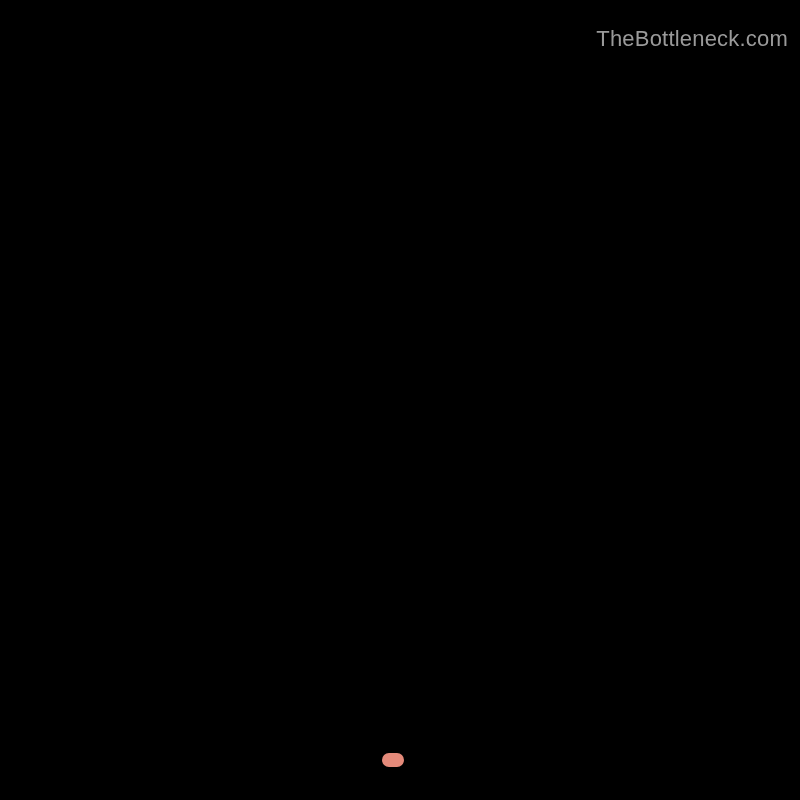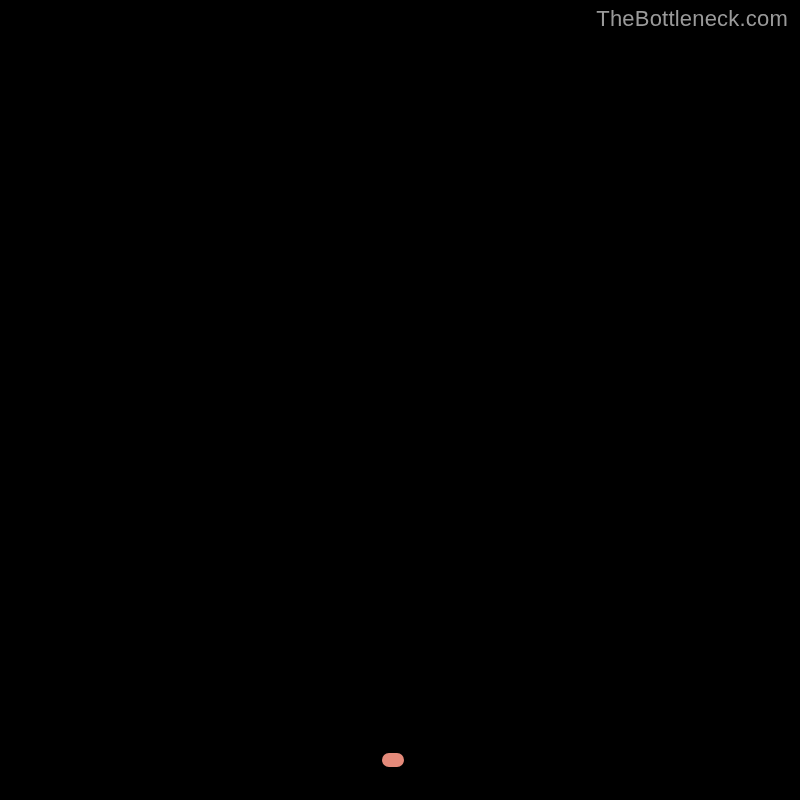--- a/index.html
+++ b/index.html
@@ -51,21 +51,21 @@
   .marker {
     position: absolute;
     width: 22px;
     height: 14px;
     border-radius: 7px;
     background: #e48a7a;
     transform: translate(-50%, -50%);
   }
   .watermark {
     position: absolute;
-    top: 6px;
+    top: 26px;
     right: 12px;
     color: #9a9a9a;
     font-size: 22px;
     letter-spacing: 0.2px;
     font-weight: 400;
   }
 </style>
 </head>
 <body>
 

